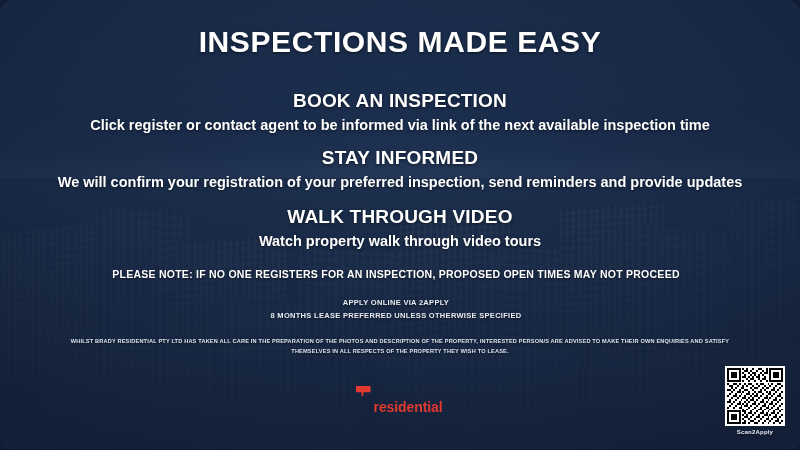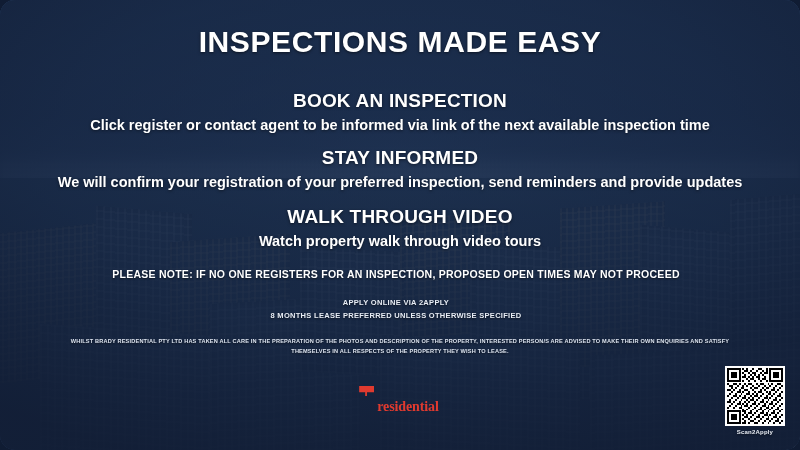--- a/index.html
+++ b/index.html
@@ -195,21 +195,20 @@
     letter-spacing: -0.4px;
     color: #ffffff;
     text-shadow: 0 1px 3px rgba(0,0,0,0.5);
   }
   .logo-residential {
     font-size: 14px;
     font-weight: bold;
     color: #e03a2f;
     margin-left: 16px;
     letter-spacing: -0.1px;
-    font-family: Liberation Serif, serif;
   }
 
   
   .qr-wrap {
     position: absolute;
     left: 722px; top: 366px;
     width: 66px;
     text-align: center;
   }
   .qr-code {

